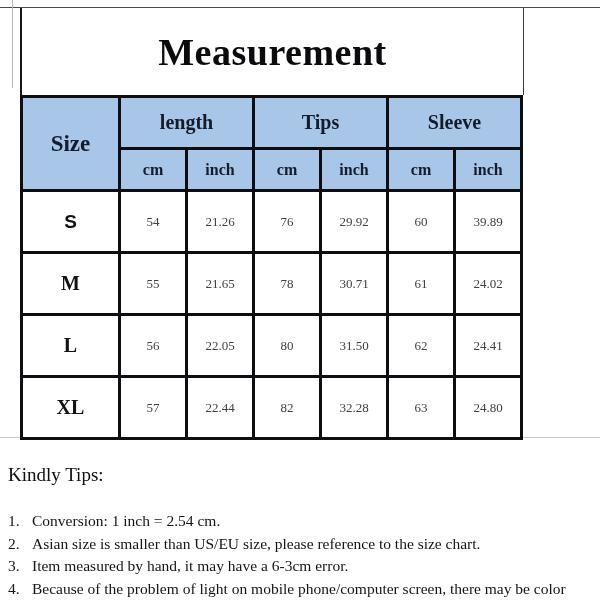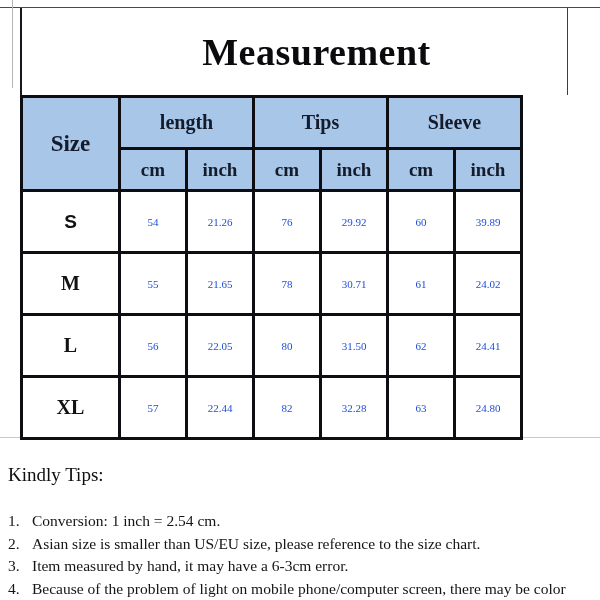--- a/index.html
+++ b/index.html
@@ -9,45 +9,45 @@
   }
   
   .top-line    { position:absolute; left:0; top:7px; width:600px; height:1px; background:#4a4a4a; }
   .left-line   { position:absolute; left:12px; top:0; width:1px; height:88px; background:#b5b5b5; }
   .bottom-line { position:absolute; left:0; top:437px; width:600px; height:1px; background:#c9c9c9; }
 
   
   .title-cell {
     position:absolute; left:20px; top:8px; width:501px; height:87px;
     border-left:2px solid #16161c; border-right:1px solid #3c3c44;
-    display:flex; align-items:center; justify-content:center;padding-left:44px;
+    display:flex; align-items:center; justify-content:center;
   }
   .title-cell span {
     font-weight:bold; font-size:38px; color:#0b0b0e; letter-spacing:0.5px;
   }
 
   
   .size-table {
     position:absolute; left:20px; top:95px; width:503px;
     border-collapse:collapse; table-layout:fixed;
   }
   .size-table td {
     border:3px solid #0d0d12; text-align:center; vertical-align:middle;
     padding:0; overflow:hidden;
   }
   .c-size { width:98px; }
   .c-d    { width:67px; }
   .hdr    { background:#a8c6e8; font-weight:bold; color:#141b2b; }
   .size-hdr   { font-size:23px; }
   .group-hdr  { font-size:20px; height:49px; }
-  .unit-hdr   { font-size:19px; height:39px; }
+  .unit-hdr   { font-size:16px; height:39px; }
   .r-data td  { height:59px; }
   .row-label  { font-weight:bold; font-size:20px; color:#121212; }
   .row-label.sans { font-family:"Liberation Sans", sans-serif; font-size:19px; }
-  .val        { font-size:11px; color:#1d4ed8; }
+  .val        { font-size:13px; color:#404040; }
 
   
   .tips { position:absolute; left:8px; top:464px; width:578px; color:#141414; }
   .tips-heading { font-size:19px; margin-bottom:24px; color:#0f0f0f; }
   .tip-item { display:flex; font-size:15.5px; line-height:22.5px; }
   .tip-num  { flex:0 0 24px; }
   .tip-text { flex:1; }
 </style>
 </head>
 <body>

